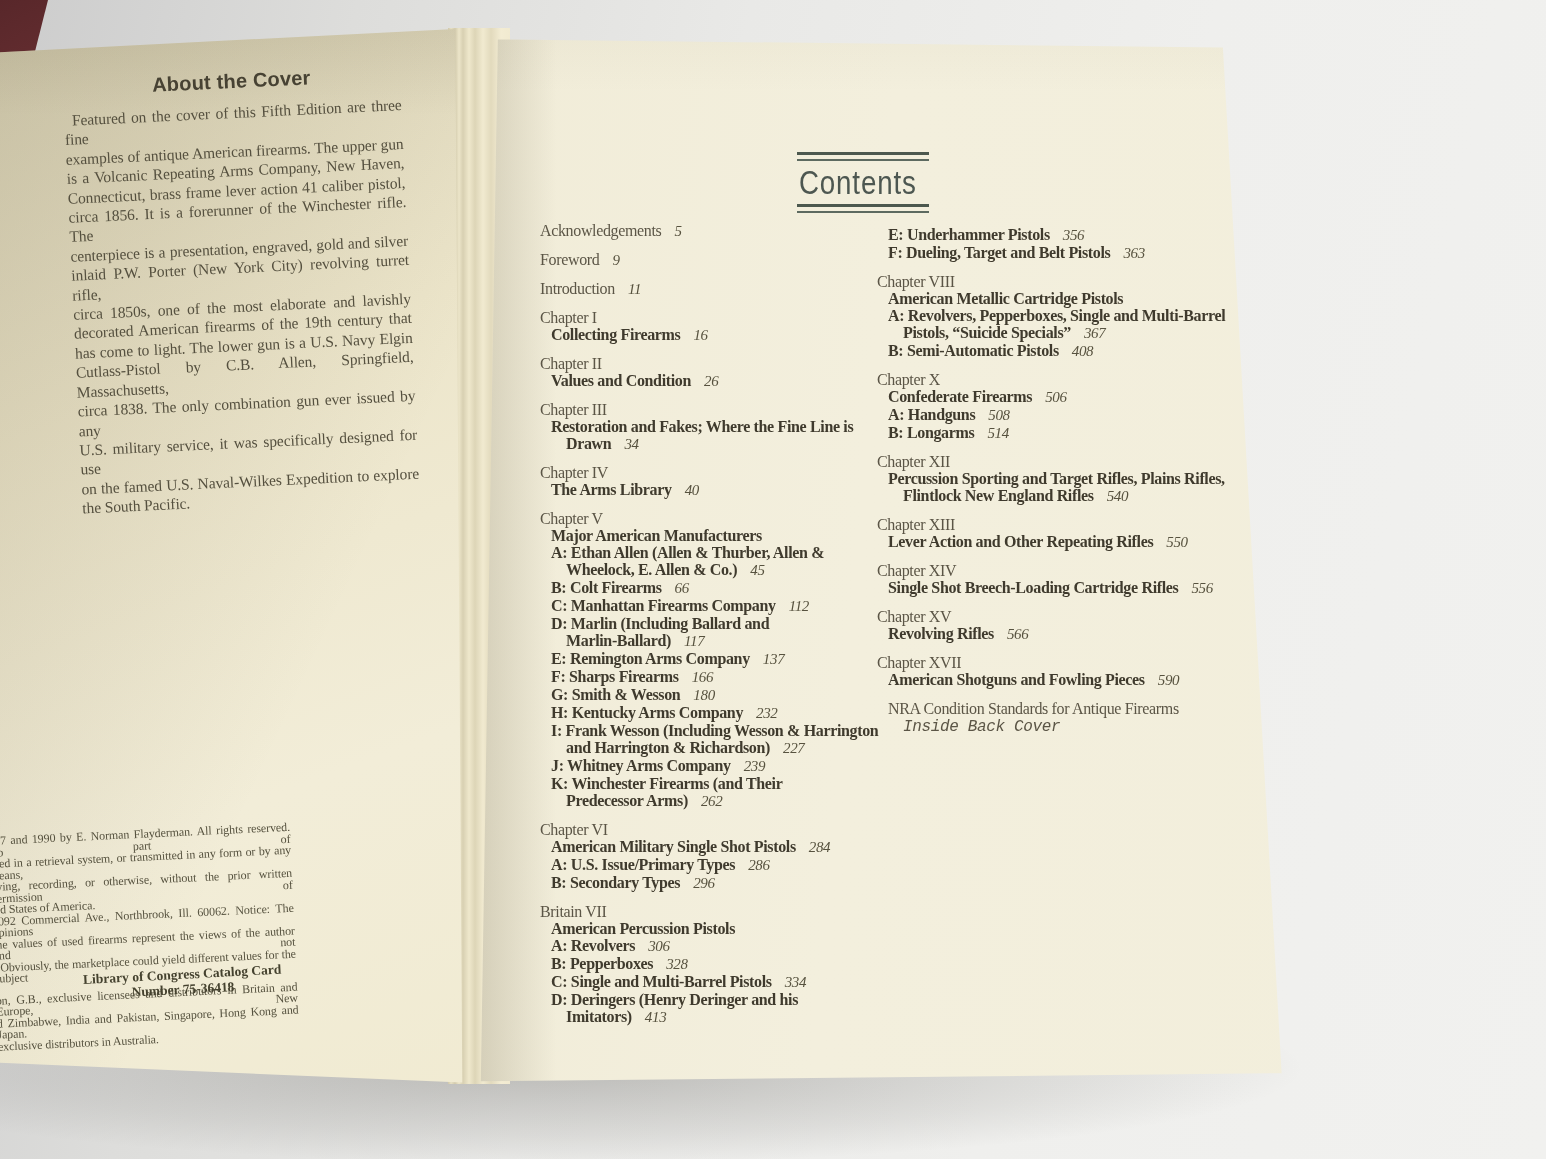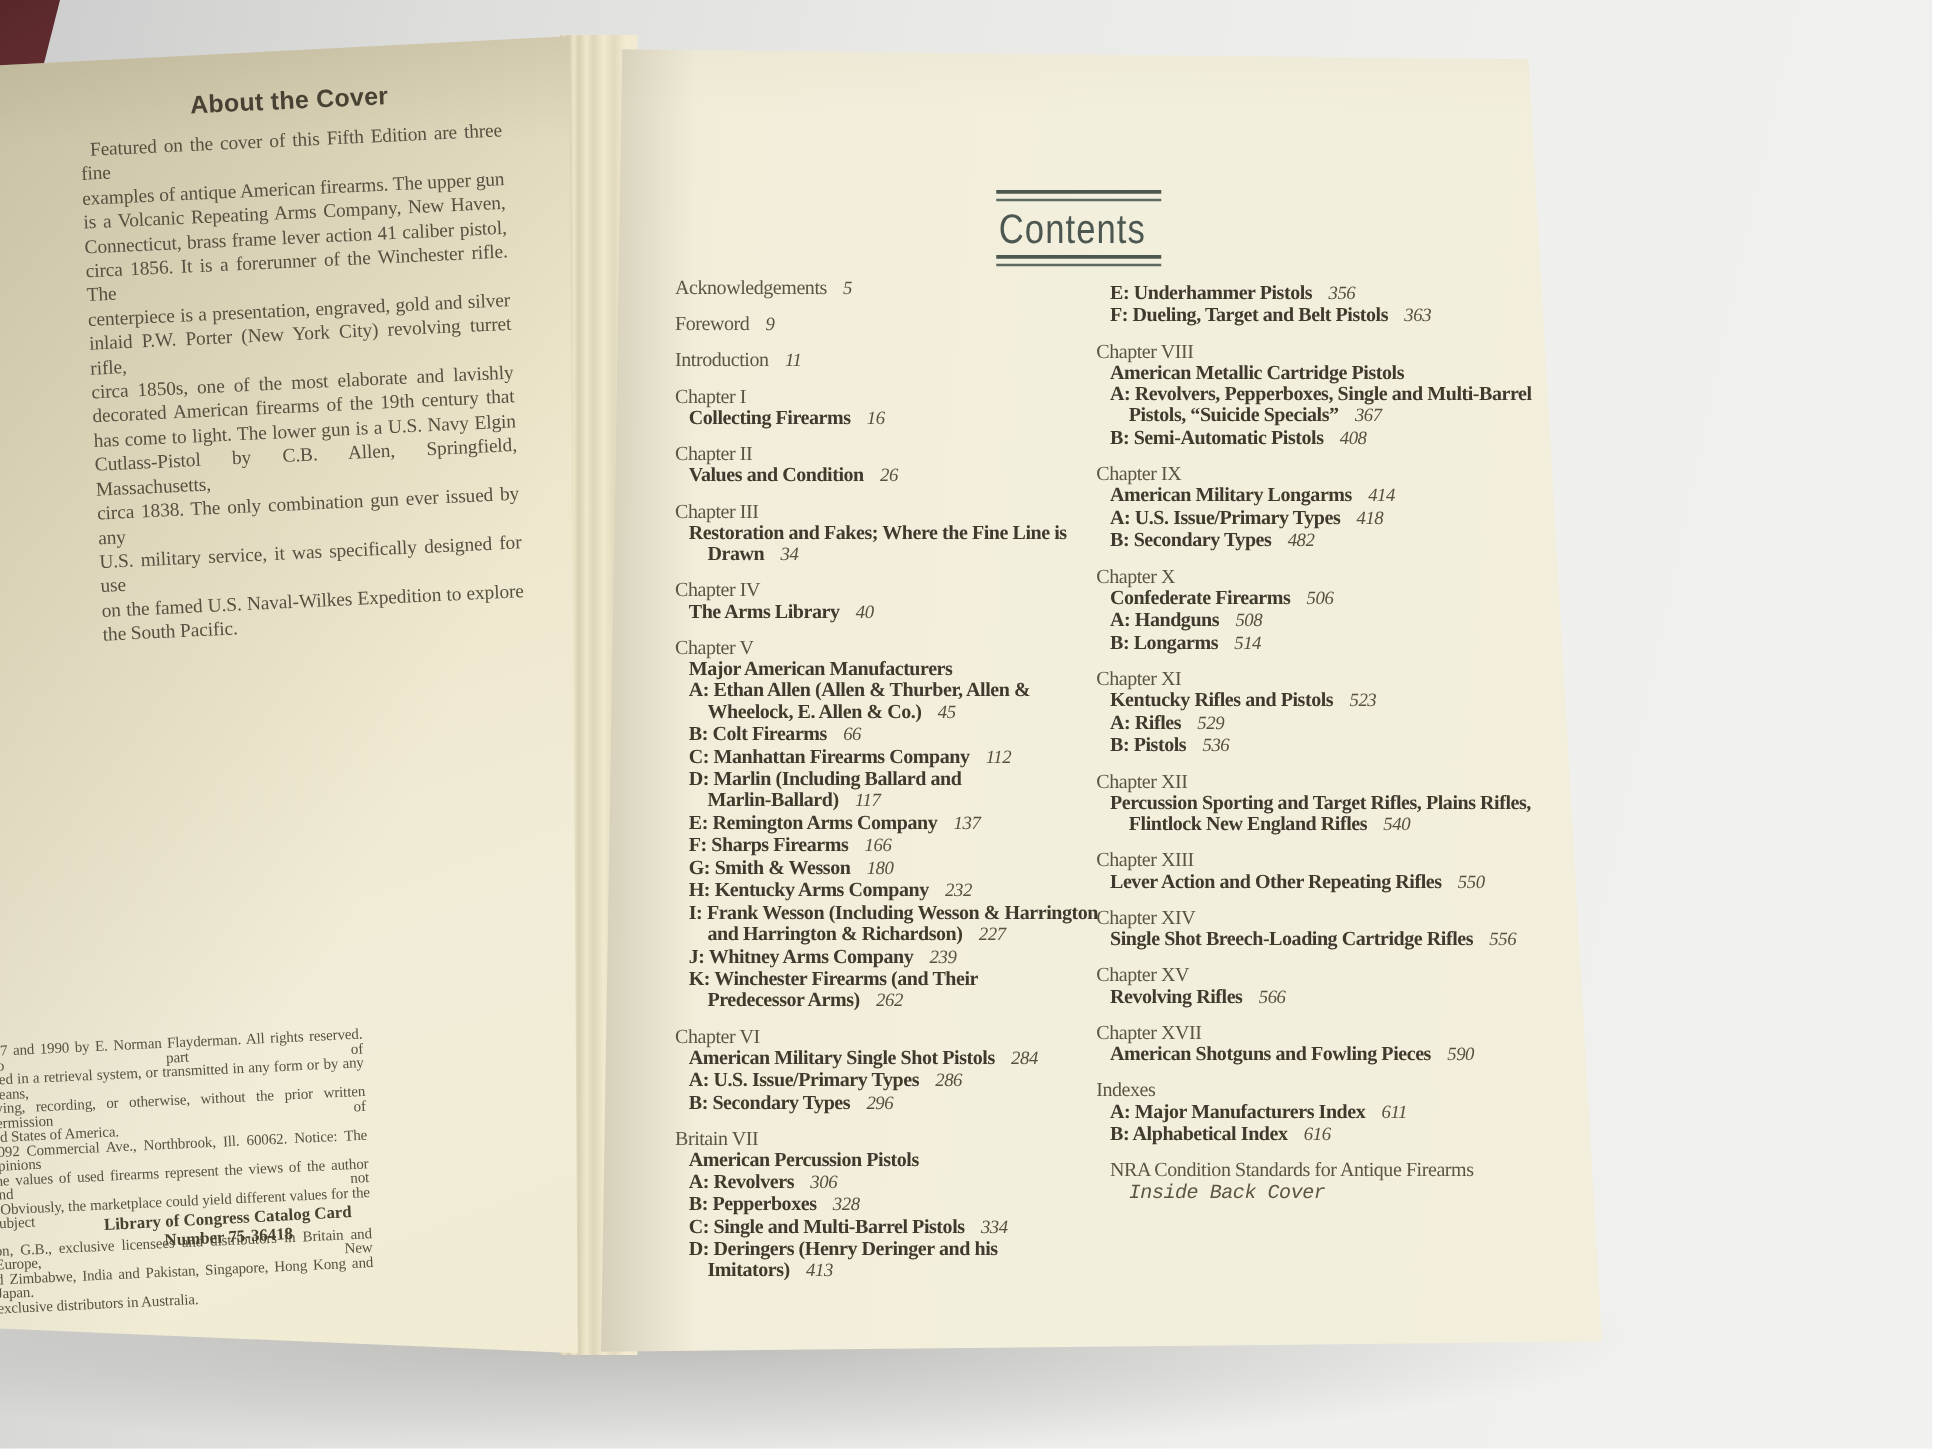--- a/index.html
+++ b/index.html
@@ -184,38 +184,26 @@
         <div class="toc-line b i1"><span class="t">F: Dueling, Target and Belt Pistols</span><span class="pg">363</span></div>
       </div>
       <div class="group">
         <div class="toc-line"><span class="t">Chapter VIII</span></div>
         <div class="toc-line b i1"><span class="t">American Metallic Cartridge Pistols</span></div>
         <div class="toc-line b i1"><span class="t">A: Revolvers, Pepperboxes, Single and Multi-Barrel</span></div>
         <div class="toc-line b i2"><span class="t">Pistols, “Suicide Specials”</span><span class="pg">367</span></div>
         <div class="toc-line b i1"><span class="t">B: Semi-Automatic Pistols</span><span class="pg">408</span></div>
       </div>
       <div class="group">
-        <div class="toc-line"><span class="t">Chapter IX</span></div>
-        <div class="toc-line b i1"><span class="t">American Military Longarms</span><span class="pg">414</span></div>
-        <div class="toc-line b i1"><span class="t">A: U.S. Issue/Primary Types</span><span class="pg">418</span></div>
-        <div class="toc-line b i1"><span class="t">B: Secondary Types</span><span class="pg">482</span></div>
-      </div>
-      <div class="group">
         <div class="toc-line"><span class="t">Chapter X</span></div>
         <div class="toc-line b i1"><span class="t">Confederate Firearms</span><span class="pg">506</span></div>
         <div class="toc-line b i1"><span class="t">A: Handguns</span><span class="pg">508</span></div>
         <div class="toc-line b i1"><span class="t">B: Longarms</span><span class="pg">514</span></div>
       </div>
       <div class="group">
-        <div class="toc-line"><span class="t">Chapter XI</span></div>
-        <div class="toc-line b i1"><span class="t">Kentucky Rifles and Pistols</span><span class="pg">523</span></div>
-        <div class="toc-line b i1"><span class="t">A: Rifles</span><span class="pg">529</span></div>
-        <div class="toc-line b i1"><span class="t">B: Pistols</span><span class="pg">536</span></div>
-      </div>
-      <div class="group">
         <div class="toc-line"><span class="t">Chapter XII</span></div>
         <div class="toc-line b i1"><span class="t">Percussion Sporting and Target Rifles, Plains Rifles,</span></div>
         <div class="toc-line b i2"><span class="t">Flintlock New England Rifles</span><span class="pg">540</span></div>
       </div>
       <div class="group">
         <div class="toc-line"><span class="t">Chapter XIII</span></div>
         <div class="toc-line b i1"><span class="t">Lever Action and Other Repeating Rifles</span><span class="pg">550</span></div>
       </div>
       <div class="group">
         <div class="toc-line"><span class="t">Chapter XIV</span></div>
@@ -223,22 +211,17 @@
       </div>
       <div class="group">
         <div class="toc-line"><span class="t">Chapter XV</span></div>
         <div class="toc-line b i1"><span class="t">Revolving Rifles</span><span class="pg">566</span></div>
       </div>
       <div class="group">
         <div class="toc-line"><span class="t">Chapter XVII</span></div>
         <div class="toc-line b i1"><span class="t">American Shotguns and Fowling Pieces</span><span class="pg">590</span></div>
       </div>
       <div class="group">
-        <div class="toc-line"><span class="t">Indexes</span></div>
-        <div class="toc-line b i1"><span class="t">A: Major Manufacturers Index</span><span class="pg">611</span></div>
-        <div class="toc-line b i1"><span class="t">B: Alphabetical Index</span><span class="pg">616</span></div>
-      </div>
-      <div class="group">
         <div class="toc-line i1"><span class="t">NRA Condition Standards for Antique Firearms</span></div>
         <div class="toc-line i2 it"><span class="t">Inside Back Cover</span></div>
       </div>
     </div>
 </div>
 
 </body></html>

